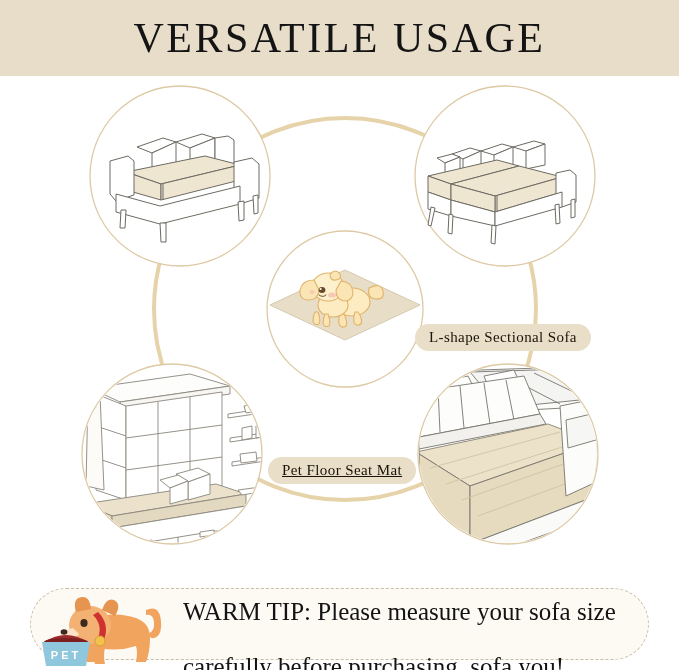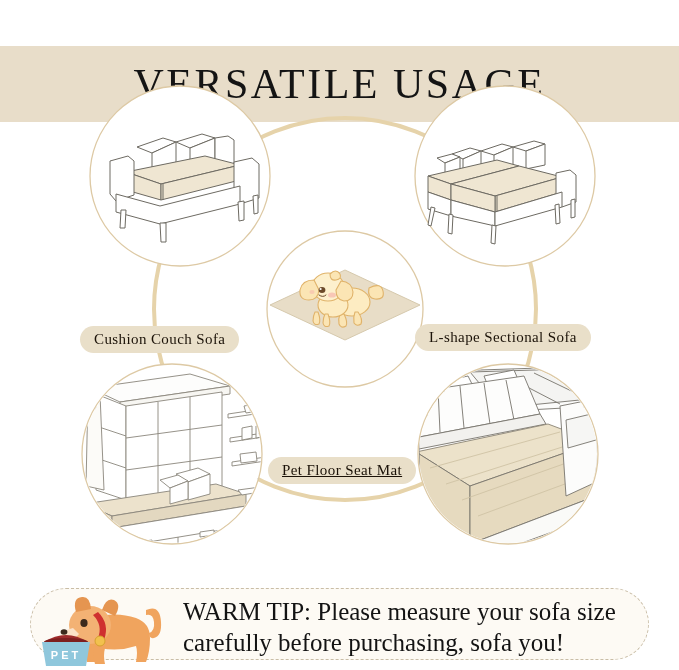--- a/index.html
+++ b/index.html
@@ -6,21 +6,21 @@
   body{
     width:679px;height:670px;
     background:#ffffff;
     font-family:"Liberation Serif", serif;
     overflow:hidden;
     position:relative;
   }
   .header{
     position:absolute;left:0;top:0;width:679px;height:76px;
     background:#e8ddc9;
-    display:flex;align-items:center;justify-content:center;margin-top:46px;
+    display:flex;align-items:center;justify-content:center;
   }
   .header-title{
     font-family:"Liberation Serif", serif;
     font-size:42px;letter-spacing:2.5px;color:#141414;
     font-weight:400;line-height:1;
   }
   .stage{position:absolute;left:0;top:76px;width:679px;height:500px;}
   .stage svg.layer{position:absolute;left:0;top:0;width:679px;height:500px;}
 
   .pill{
@@ -49,21 +49,21 @@
     background:#fdfaf4;
     box-sizing:border-box;
   }
   .tip-text{
     position:absolute;left:183px;top:596px;width:470px;height:62px;
     display:flex;flex-direction:column;justify-content:center;
     color:#131313;
     font-size:25px;line-height:31px;
     font-family:"Liberation Serif", serif;
   }
-  .tip-line{white-space:nowrap;}
+  .tip-line{white-space:nowrap;margin-top:24px;}
   .tipdog{position:absolute;left:42px;top:592px;width:140px;height:78px;}
 </style>
 </head>
 <body>
 
 <div class="header">
   <div class="header-title">VERSATILE USAGE</div>
 </div>
 
 <div class="stage">
@@ -266,21 +266,20 @@
       </g>
 
       <ellipse cx="322" cy="214" rx="3.4" ry="3" fill="#6b4a2a"></ellipse>
       <ellipse cx="320.6" cy="213" rx="1.1" ry="1" fill="#ffffff"></ellipse>
       <path d="M319 219 q4 3 7 0" fill="none" stroke="#6b4a2a" stroke-width="1" stroke-linecap="round"></path>
       <ellipse cx="332" cy="219" rx="4" ry="2.6" fill="#f6b9ae" opacity="0.75"></ellipse>
       <ellipse cx="312" cy="216" rx="2.6" ry="2" fill="#f6b9ae" opacity="0.6"></ellipse>
     </g>
   </svg>
 
-  <div class="pill" id="pill-couch">Cushion Couch Sofa</div>
   <div class="pill" id="pill-lshape">L-shape Sectional Sofa</div>
   <div class="pill" id="pill-center">Pet Floor Seat Mat</div>
   <div class="pill" id="pill-window">For Window Cushion/ Bench</div>
   <div class="pill" id="pill-car">Car Back Seat Pet Mat</div>
 </div>
 
 <div class="tipbar"></div>
 
 <svg class="tipdog" viewBox="0 0 140 78">
 

